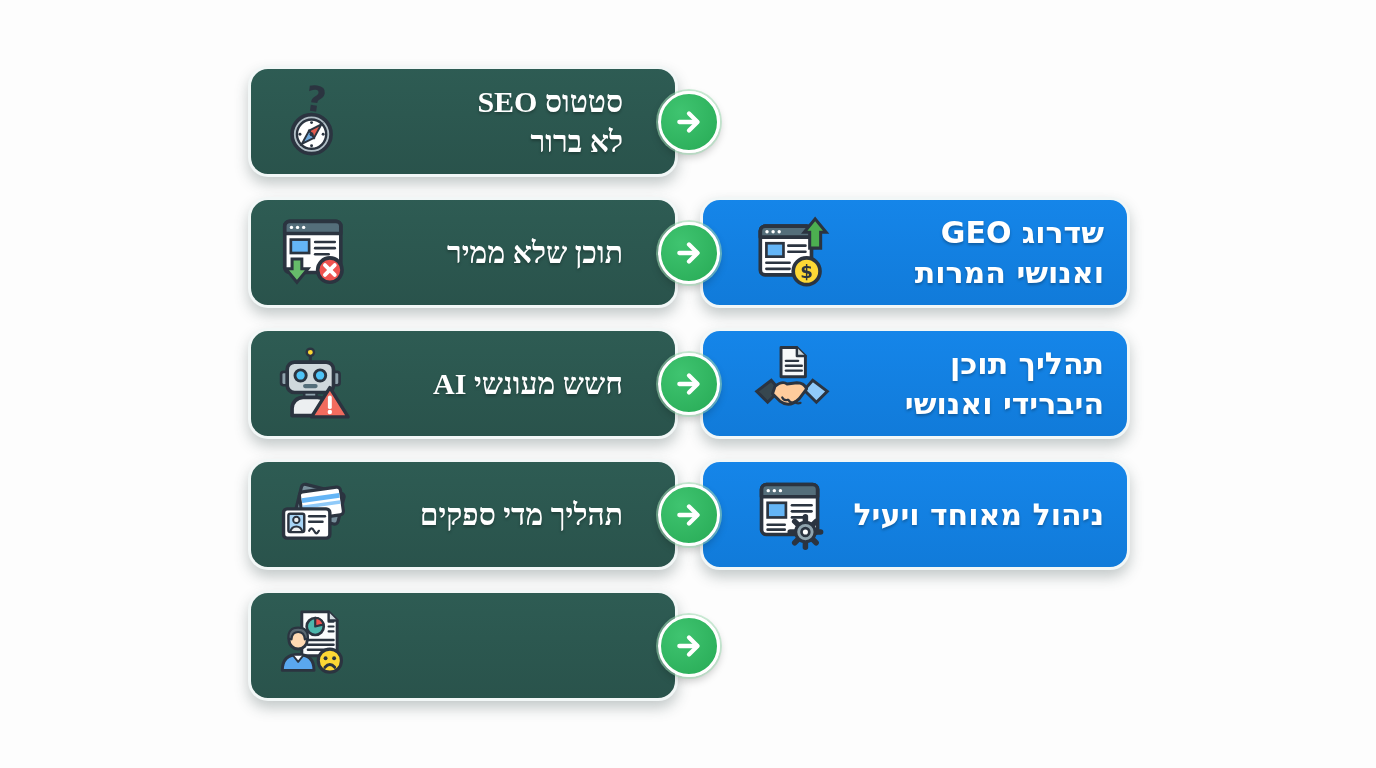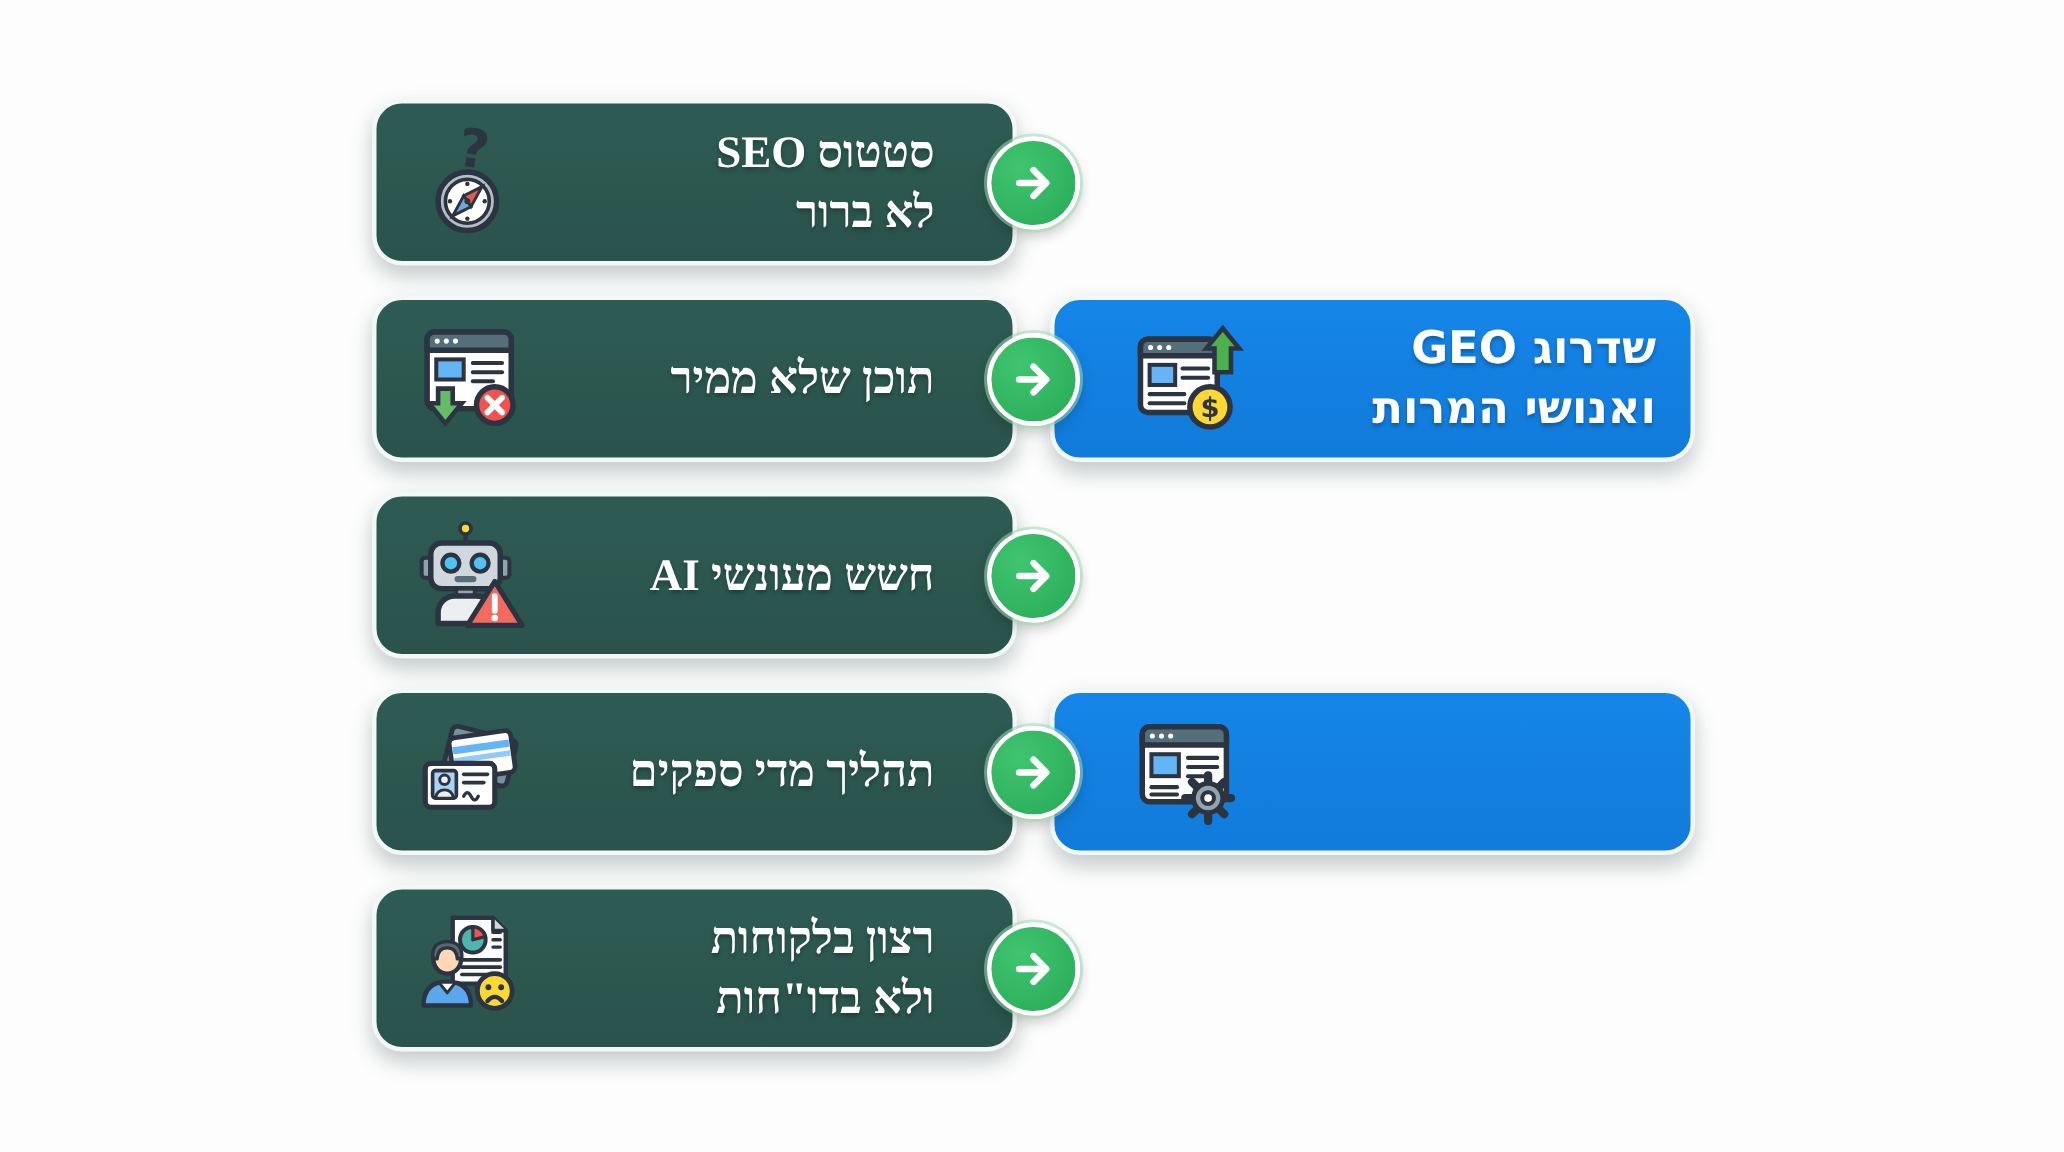--- a/index.html
+++ b/index.html
@@ -142,20 +142,39 @@
             <circle cx="45" cy="55" r="1.8" fill="#ffffff"></circle>
           </svg>
         </div>
         <div class="label">חשש מעונשי AI</div>
       </div>
       <div class="arrow-circle">
         <svg viewBox="0 0 28 28" width="30" height="30">
           <line x1="5" y1="14" x2="21" y2="14" stroke="#ffffff" stroke-width="4"></line>
           <polyline points="14,6 22,14 14,22" fill="none" stroke="#ffffff" stroke-width="4"></polyline>
         </svg>
+      </div>
+      <div class="box solution">
+        <div class="icon-wrap">
+          <svg viewBox="0 0 64 64" width="78" height="78">
+            <path d="M23 2 h13 l7 7 v17 H23 z" fill="#f7f9fa" stroke="#2b3440" stroke-width="2.4"></path>
+            <path d="M36 2 v7 h7" fill="#cfd8dc" stroke="#2b3440" stroke-width="2"></path>
+            <line x1="27" y1="13" x2="37" y2="13" stroke="#2b3440" stroke-width="2"></line>
+            <line x1="27" y1="17" x2="40" y2="17" stroke="#2b3440" stroke-width="2"></line>
+            <line x1="27" y1="21" x2="40" y2="21" stroke="#2b3440" stroke-width="2"></line>
+            <polygon points="3,38 15,29 22,37 12,47" fill="#37474f" stroke="#2b3440" stroke-width="2.4"></polygon>
+            <polygon points="61,38 49,29 42,37 52,47" fill="#90caf9" stroke="#2b3440" stroke-width="2.4"></polygon>
+            <path d="M18 34 q6-5 10-2 l8-1 q6 0 8 5 l-6 8 q-8 8-16 2 l-6-6 z" fill="#ffcc9c" stroke="#2b3440" stroke-width="2.4"></path>
+            <path d="M24 43 q1.5 3 4.5 2" fill="none" stroke="#2b3440" stroke-width="1.8"></path>
+            <path d="M29 45 q1.5 3 4.5 2" fill="none" stroke="#2b3440" stroke-width="1.8"></path>
+            <path d="M34 46.5 q2 2 5 1" fill="none" stroke="#2b3440" stroke-width="1.8"></path>
+          </svg>
+        </div>
+        <div class="label">תהליך תוכן
+היברידי ואנושי</div>
       </div>
     </div>
 
     <div class="row">
       <div class="box problem">
         <div class="icon-wrap">
           <svg viewBox="0 0 64 64" width="78" height="78">
             <g transform="rotate(14 36 26)">
               <rect x="18" y="10" width="36" height="26" rx="3" fill="#78909c" stroke="#2b3440" stroke-width="2.6"></rect>
             </g>
@@ -202,20 +221,21 @@
                 <line x1="37.3" y1="51.7" x2="34.2" y2="54.8"></line>
               <line x1="35" y1="46" x2="30.5" y2="46"></line>
                 <line x1="37.3" y1="40.3" x2="34.2" y2="37.2"></line>
               <line x1="43" y1="38" x2="43" y2="33.5"></line>
                 <line x1="48.7" y1="40.3" x2="51.8" y2="37.2"></line>
             </g>
             <circle cx="43" cy="46" r="8" fill="#90a4ae" stroke="#2b3440" stroke-width="2.6"></circle>
             <circle cx="43" cy="46" r="3.2" fill="#ffffff" stroke="#2b3440" stroke-width="2.2"></circle>
           </svg>
         </div>
+        <div class="label">ניהול מאוחד ויעיל</div>
       </div>
     </div>
 
     <div class="row">
       <div class="box problem">
         <div class="icon-wrap">
           <svg viewBox="0 0 64 64" width="78" height="78">
             <path d="M22 4 h22 l7 7 v29 H22 z" fill="#fbfcfd" stroke="#2b3440" stroke-width="2.4"></path>
             <path d="M44 4 v7 h7" fill="#cfd8dc" stroke="#2b3440" stroke-width="2"></path>
             <circle cx="33" cy="16" r="7" fill="#4db6ac" stroke="#2b3440" stroke-width="2.2"></circle>
@@ -229,22 +249,20 @@
             <circle cx="19" cy="27" r="7.5" fill="#ffd9b3" stroke="#2b3440" stroke-width="2.4"></circle>
             <path d="M11 26 q-0.5-9 8-9 q8.5 0 8 9 l-2.5 0.5 q-0.5-6-5.5-6 q-5 0-5.5 6 z" fill="#5a6770" stroke="#2b3440" stroke-width="1.8"></path>
             <path d="M6 52 q0-13 13-13 q13 0 13 13 z" fill="#5aa7ee" stroke="#2b3440" stroke-width="2.4"></path>
             <path d="M15 40 l4 5 l4-5" fill="#ffffff" stroke="#2b3440" stroke-width="1.6"></path>
             <circle cx="45" cy="44" r="9.5" fill="#fdd835" stroke="#2b3440" stroke-width="2.6"></circle>
             <circle cx="41.5" cy="42" r="1.6" fill="#2b3440"></circle>
               <circle cx="48.5" cy="42" r="1.6" fill="#2b3440"></circle>
             <path d="M41 49.5 q4-4.5 8 0" fill="none" stroke="#2b3440" stroke-width="2.4"></path>
           </svg>
         </div>
-        <div class="label">רצון בלקוחות
-ולא בדו"חות</div>
       </div>
       <div class="arrow-circle">
         <svg viewBox="0 0 28 28" width="30" height="30">
           <line x1="5" y1="14" x2="21" y2="14" stroke="#ffffff" stroke-width="4"></line>
           <polyline points="14,6 22,14 14,22" fill="none" stroke="#ffffff" stroke-width="4"></polyline>
         </svg>
       </div>
     </div>
 
   </div>

